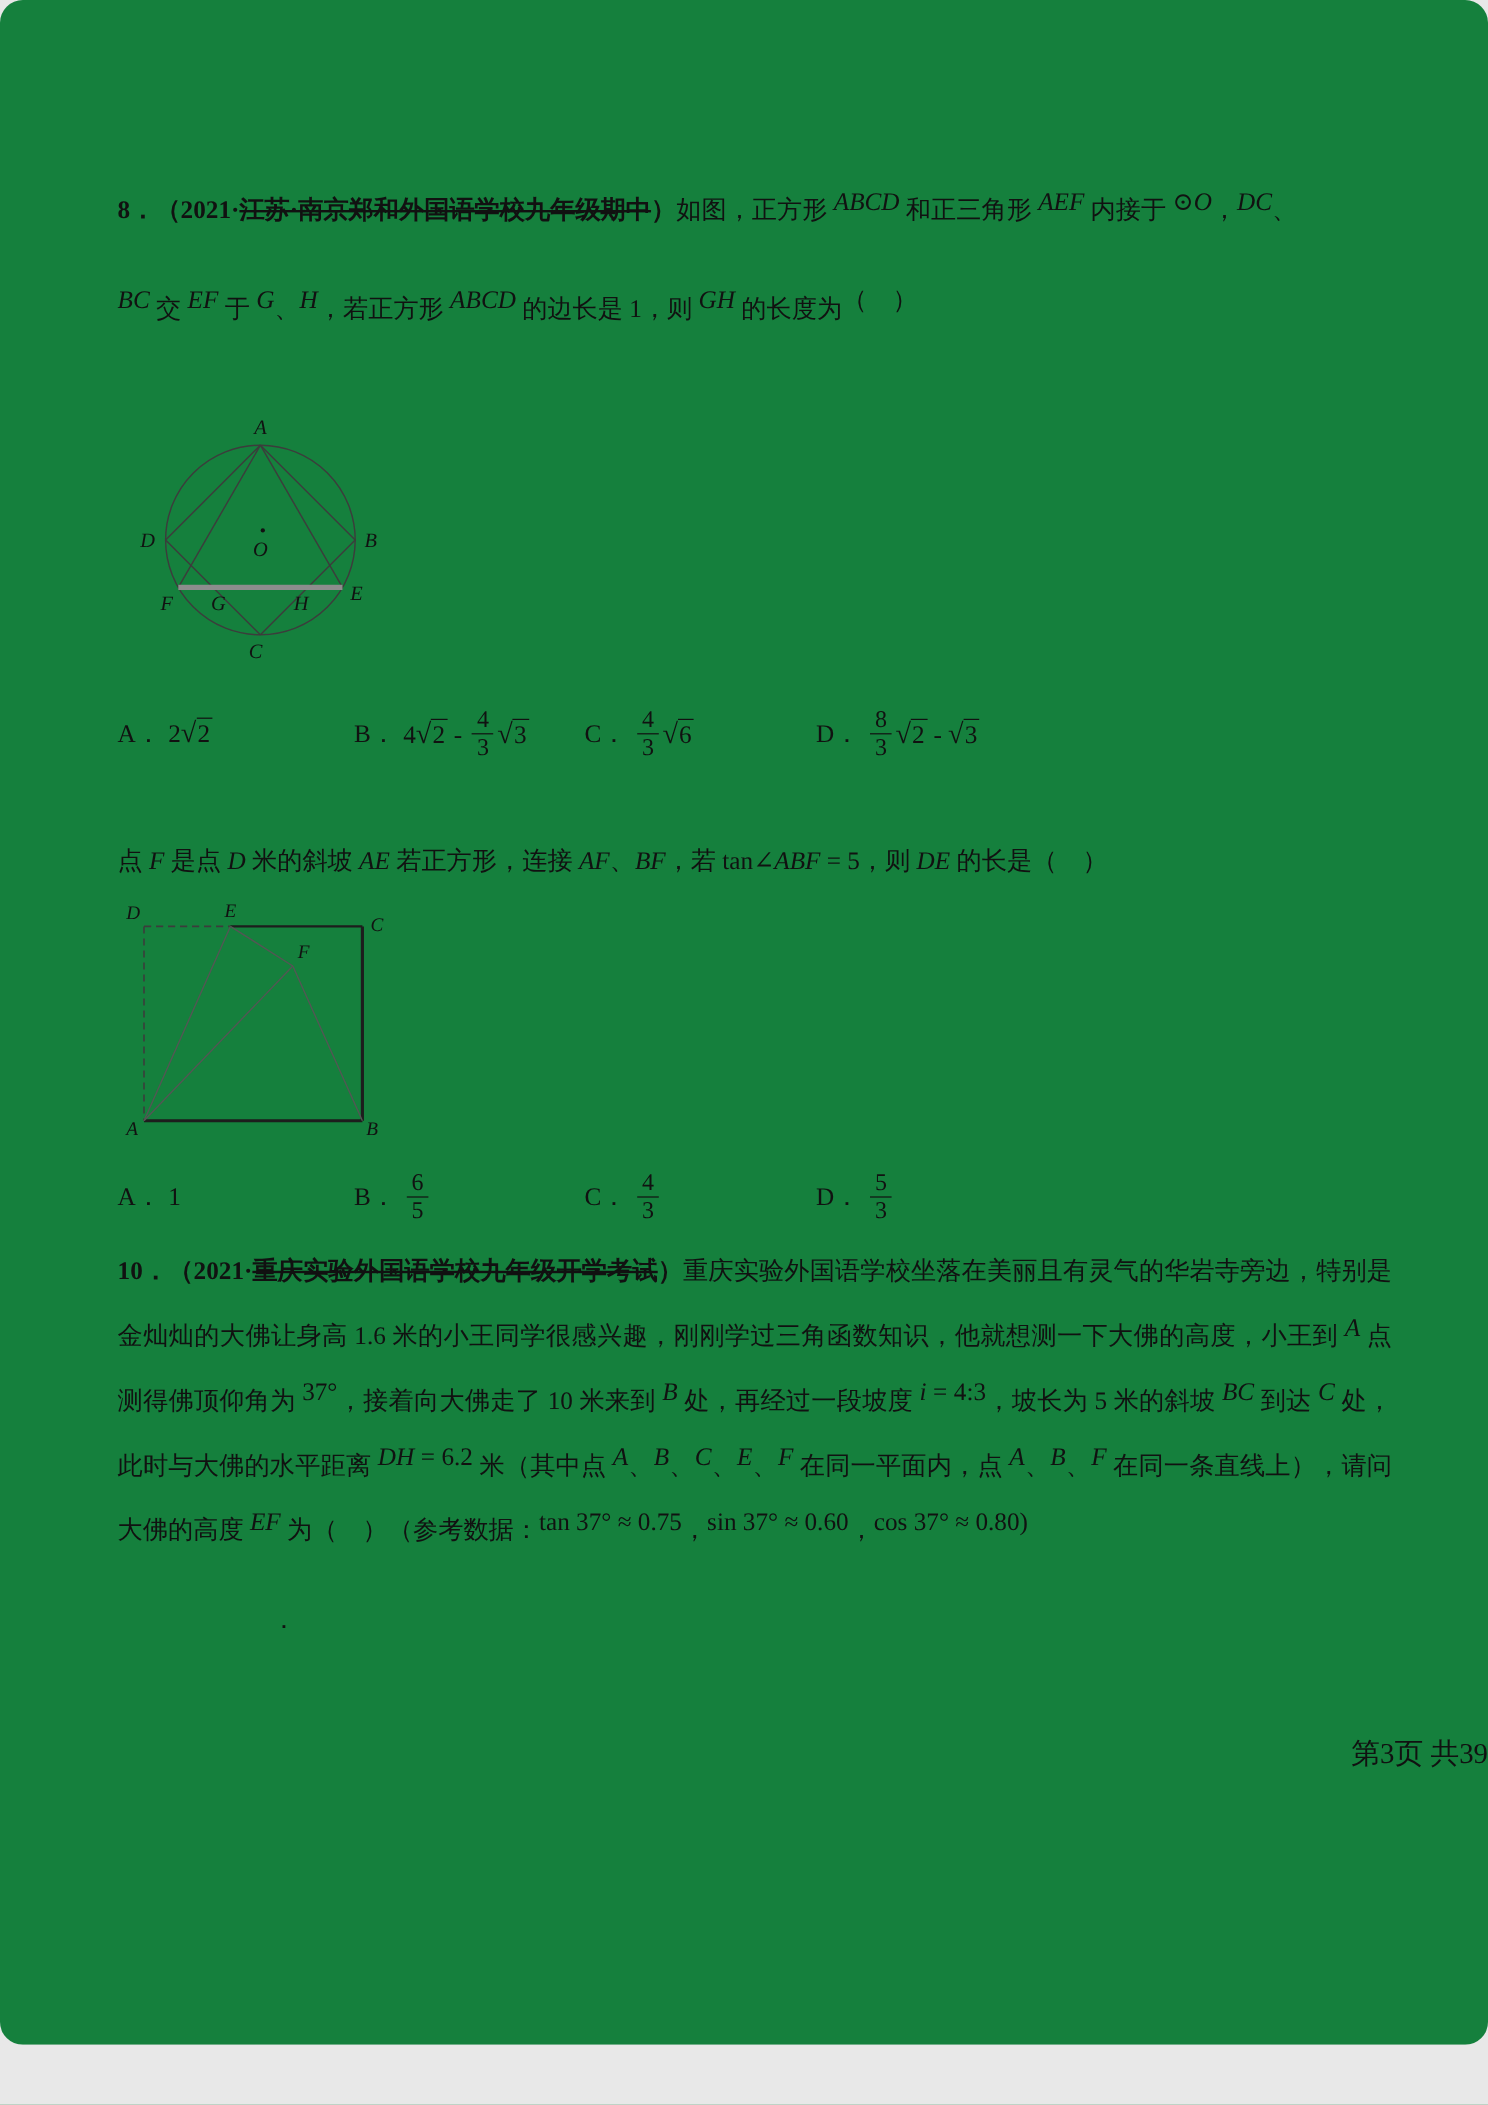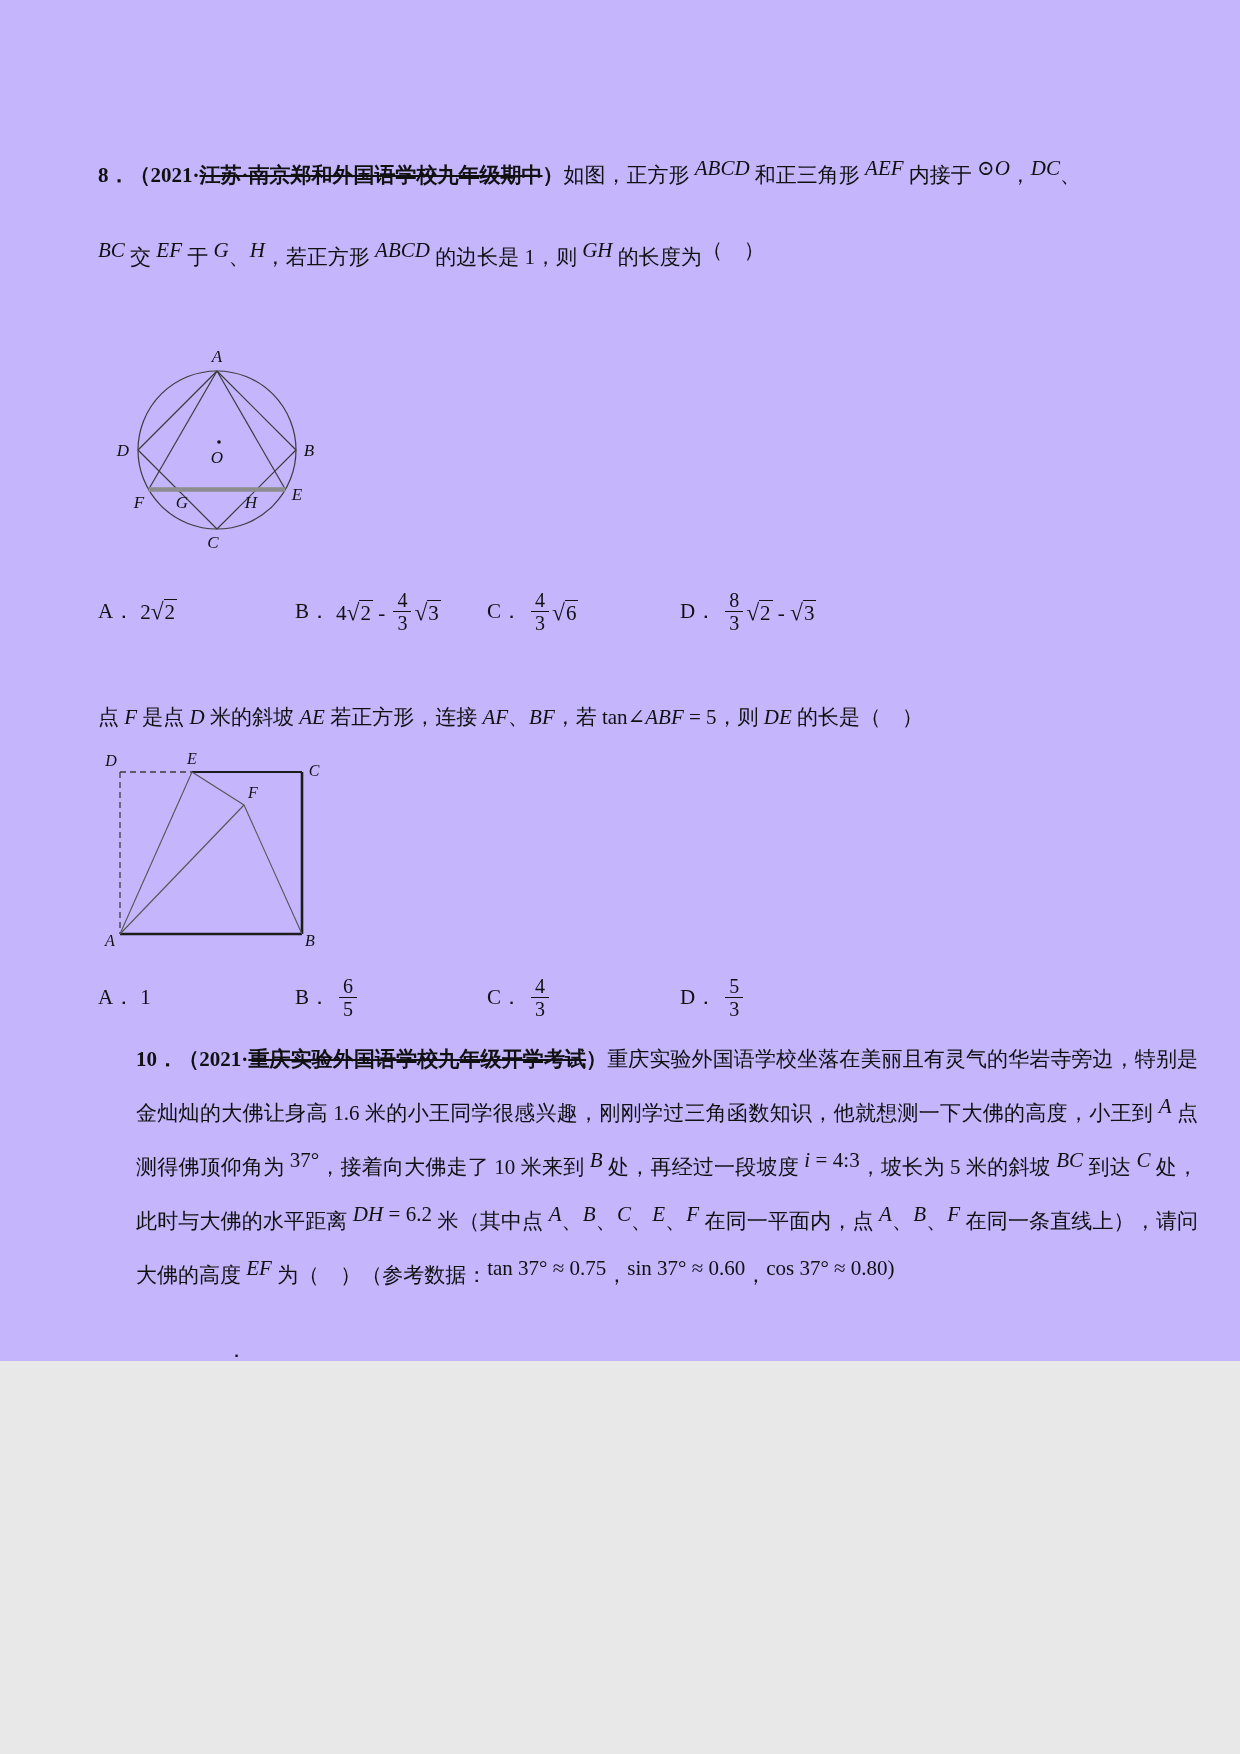--- a/index.html
+++ b/index.html
@@ -1,22 +1,22 @@
 <!DOCTYPE html>
 <html><head>
 <meta charset="utf-8">
 <style>
   html,body{margin:0;padding:0;background:#e8e8e8;}
   .page{
-    position:relative;width:1240px;height:1361px;background:#c4b5fd;
+    position:relative;width:1240px;height:1704px;background:#15803d;
     font-family:"Liberation Serif","DejaVu Serif",serif;
-    font-size:21px;color:#111;margin:0 auto;overflow:hidden;
+    font-size:21px;color:#111;margin:0 auto;overflow:hidden;border-radius:19px;
   }
   .line{position:absolute;left:98px;width:1062px;line-height:1.45;}
-  .para{position:absolute;left:98px;width:1062px;line-height:54px;text-align:justify;margin-left:38px;}
+  .para{position:absolute;left:98px;width:1062px;line-height:54px;text-align:justify;}
   .b{font-weight:bold;}
   .bs{font-weight:bold;text-decoration:line-through;}
   .i{font-style:italic;}
   .ir{font-style:italic;position:relative;top:-7px;}
   .r{position:relative;top:-7px;}
   .frac{display:inline-block;vertical-align:-0.5em;text-align:center;line-height:1.1;font-size:20px;margin:0 3px;}
   .fnum{display:block;padding:0 4px;border-bottom:1.6px solid #111;}
   .fden{display:block;padding:0 4px;}
   .sqrt{white-space:nowrap;}
   .sqsym{font-size:1.12em;}

